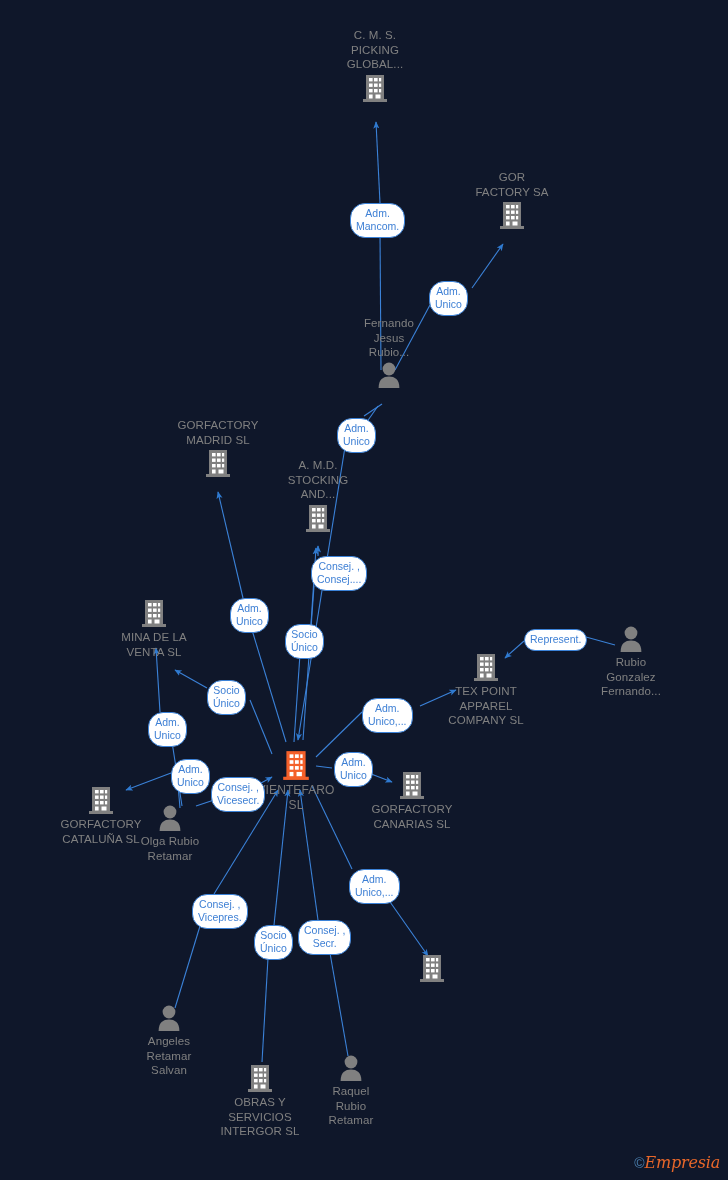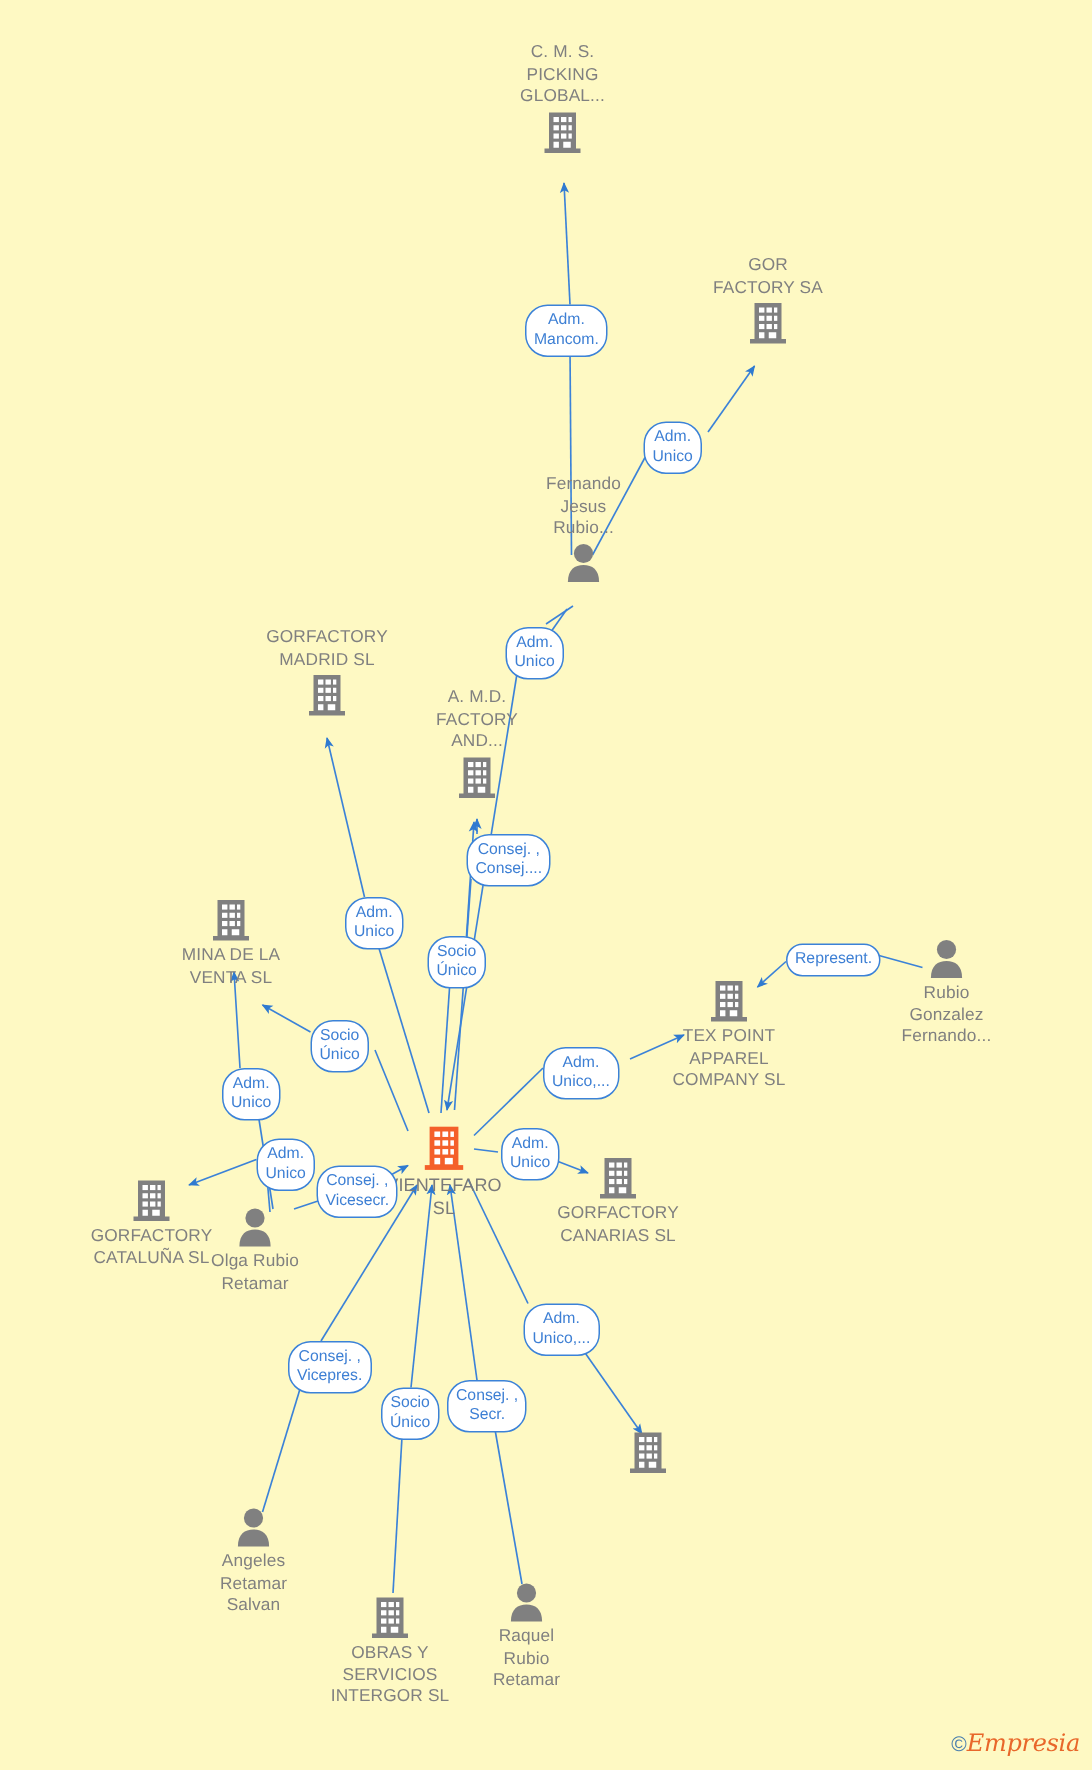--- a/index.html
+++ b/index.html
@@ -4,21 +4,21 @@
 <style>
   html, body {
     margin: 0;
     padding: 0;
     background: #ffffff;
   }
   #canvas {
     position: relative;
     width: 728px;
     height: 1180px;
-    background: #fef9c3;
+    background: #0f172a;
     font-family: "Liberation Sans", sans-serif;
     overflow: hidden;
   }
   #edge-layer {
     position: absolute;
     left: 0; top: 0;
     width: 728px;
     height: 1180px;
     pointer-events: none;
   }
@@ -232,21 +232,21 @@
             <rect x="17" y="16" width="2.2" height="3.4"></rect>
           <rect x="7" y="21.5" width="3.6" height="4"></rect>
             <rect x="13.5" y="21.5" width="5" height="4"></rect>
         </g>
       </svg>
     </span>
   </div>
 
   <div class="node label-above" style="left:318px; top:458px;">
     <span class="label">A. M.D.
-FACTORY
+STOCKING
 AND...</span>
     <span class="glyph">
       <svg width="26" height="30" viewBox="0 0 26 30" xmlns="http://www.w3.org/2000/svg">
         <rect x="4" y="2" width="18" height="25" fill="#808080"></rect>
         <rect x="1" y="26" width="24" height="3" fill="#808080"></rect>
         <g fill="#ffffff">
           <rect x="7" y="5" width="3.6" height="3.4"></rect>
             <rect x="12" y="5" width="3.6" height="3.4"></rect>
             <rect x="17" y="5" width="2.2" height="3.4"></rect>
           <rect x="7" y="10.5" width="3.6" height="3.4"></rect>

